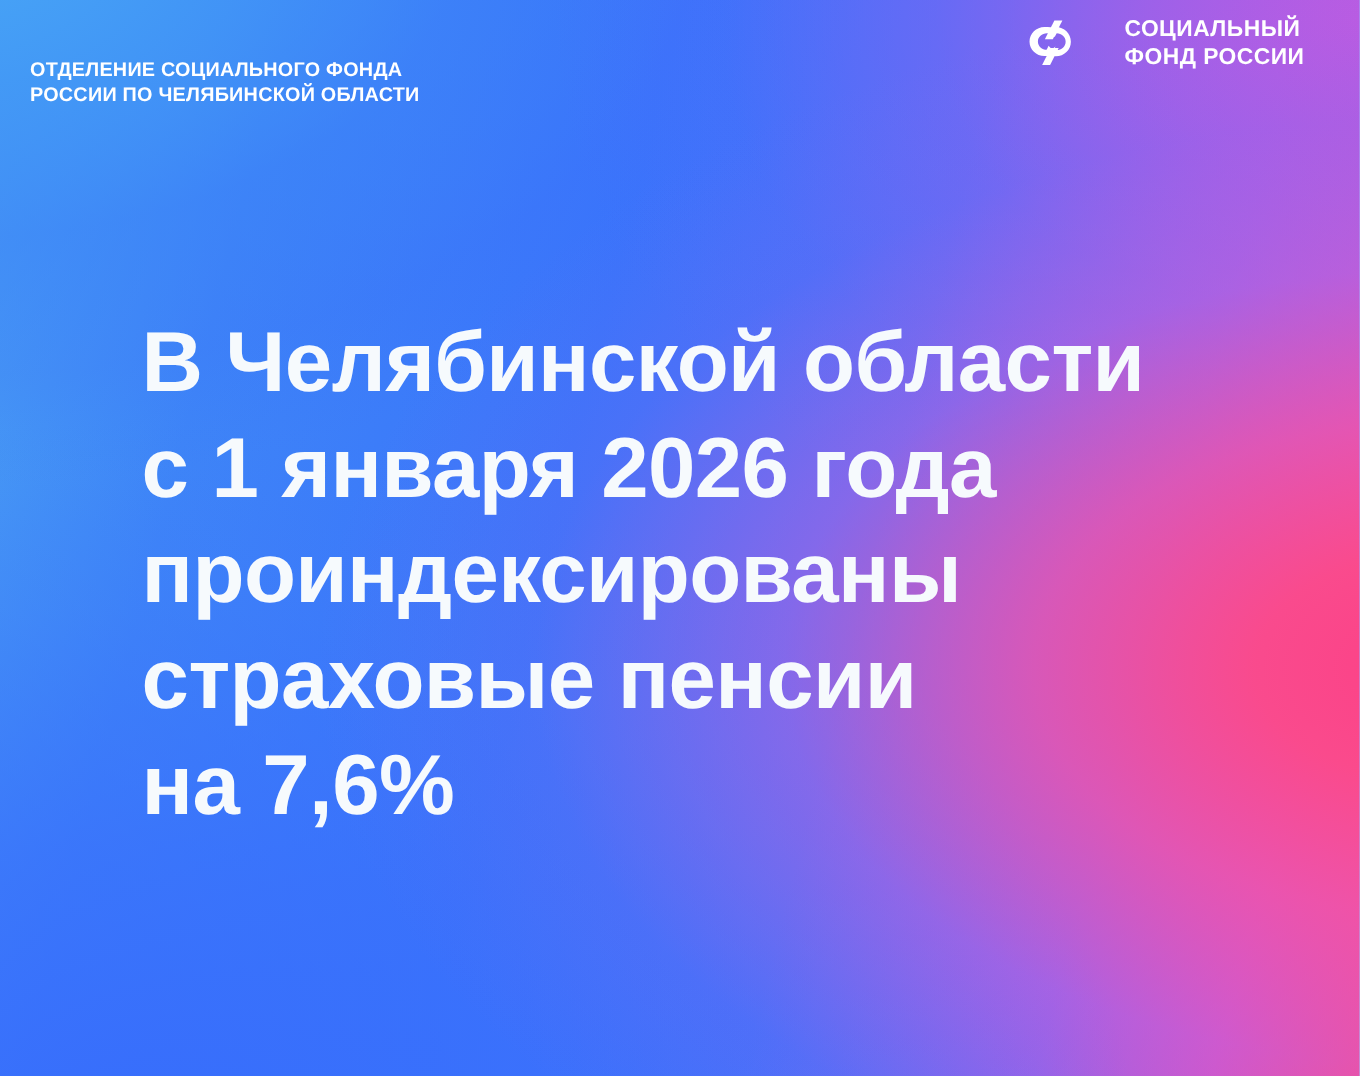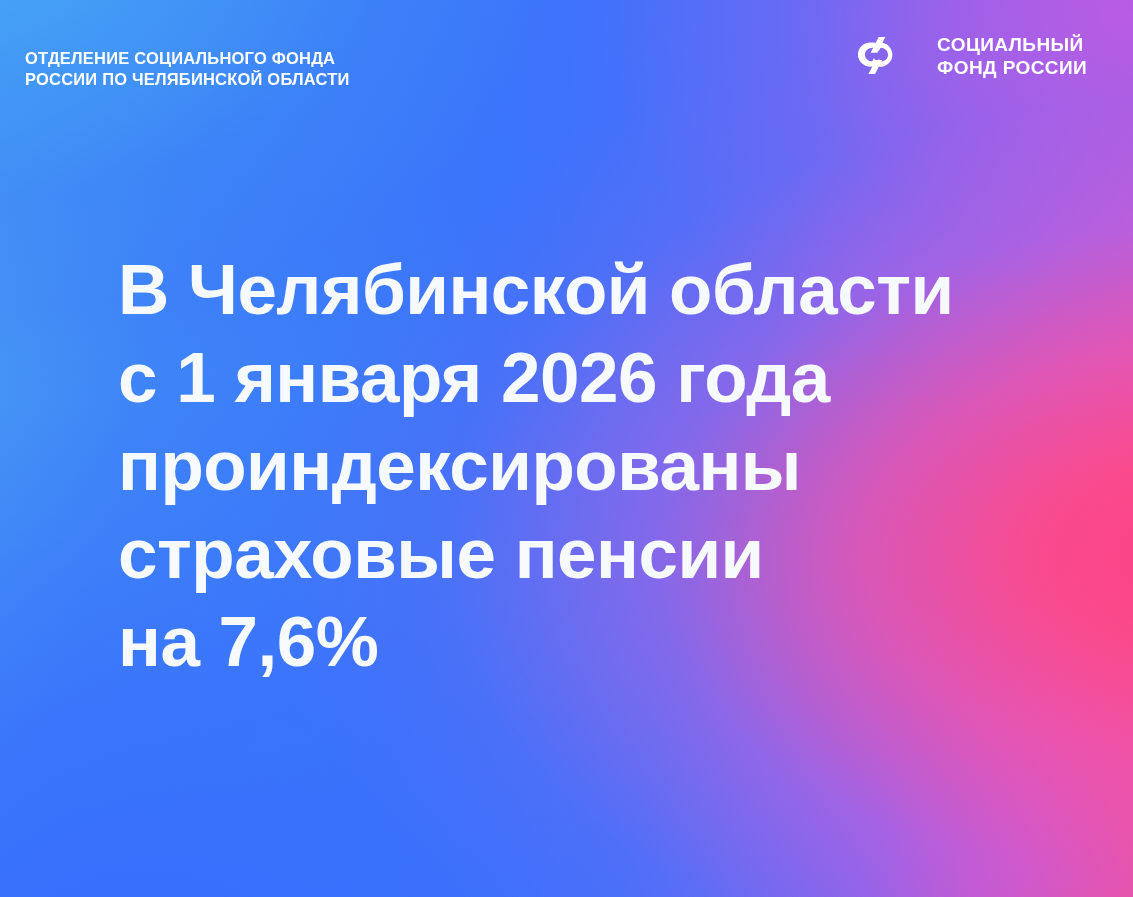--- a/index.html
+++ b/index.html
@@ -75,21 +75,21 @@
     font-weight: 700;
     line-height: 21px;
     letter-spacing: 0.2px;
     text-transform: uppercase;
     white-space: pre-line;
   }
 
   .brand {
     position: absolute;
     right: 46px;
-    top: 28px;
+    top: 8px;
     display: flex;
     align-items: center;
     gap: 32px;
   }
 
   .brand-mark {
     width: 56px;
     height: 56px;
     flex: 0 0 auto;
     display: block;
@@ -103,21 +103,21 @@
     line-height: 23px;
     letter-spacing: 0.4px;
     text-transform: uppercase;
     white-space: pre-line;
   }
 
   
   .headline {
     position: absolute;
     left: 118px;
-    top: 246px;
+    top: 259px;
     width: 990px;
     margin: 0;
     color: #f6fafd;
     font-size: 71px;
     font-weight: 700;
     line-height: 88px;
     letter-spacing: -0.5px;
     white-space: pre-line;
   }
 </style>

